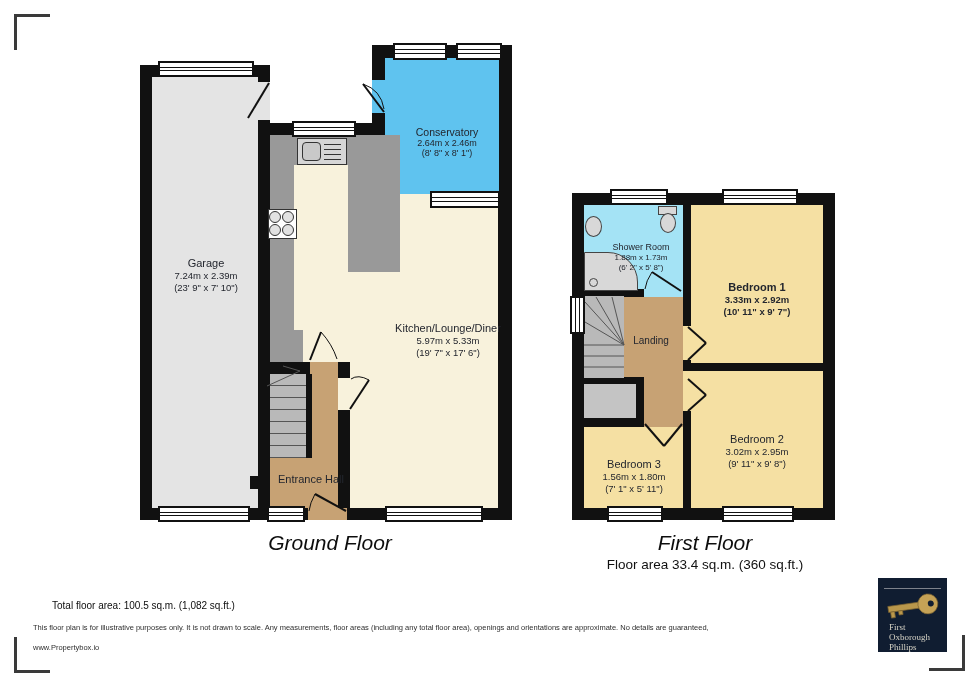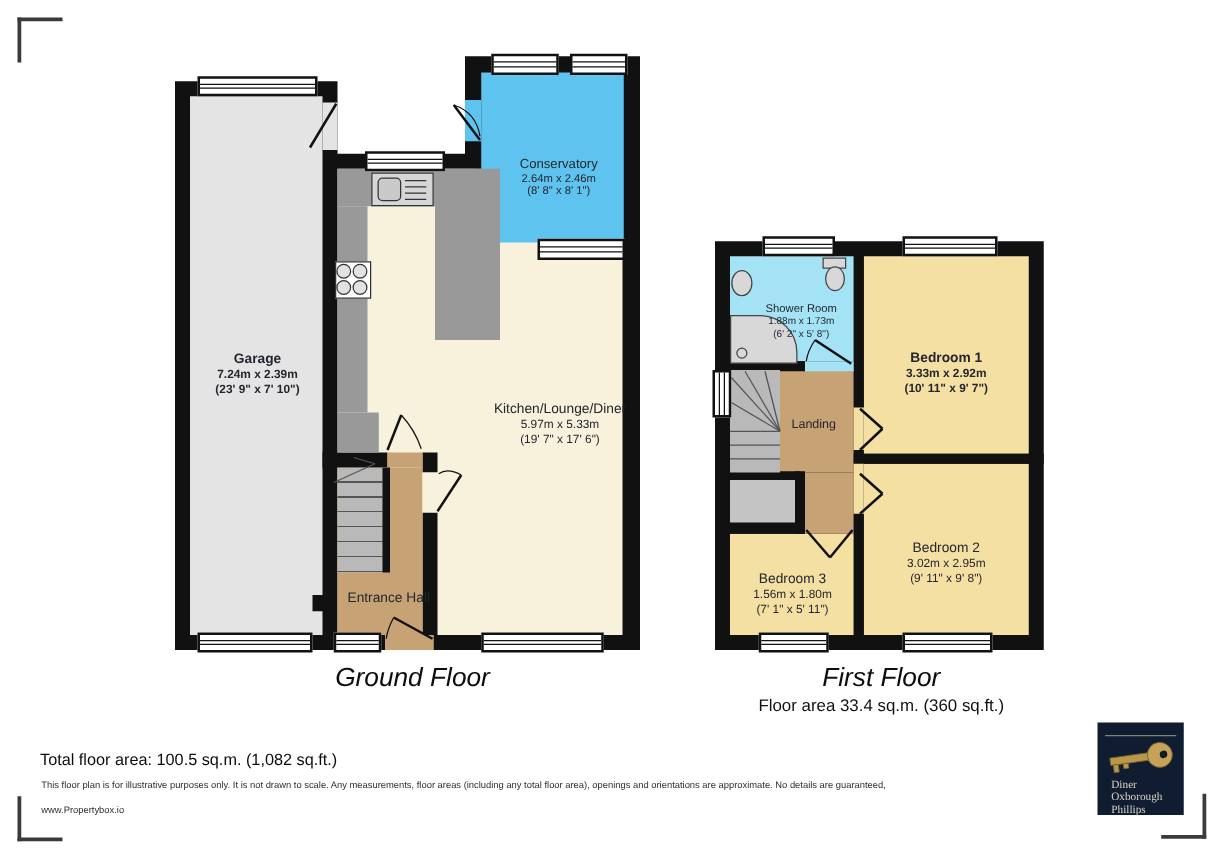--- a/index.html
+++ b/index.html
@@ -18,21 +18,21 @@
   
   .stairs{position:absolute;background:repeating-linear-gradient(180deg,#b9b9b9 0px,#b9b9b9 11px,#555 11px,#555 12px);}
   
   .room-label{position:absolute;transform:translate(-50%,-50%);text-align:center;color:#23262e;white-space:nowrap;}
   .rname{display:block;font-size:11px;line-height:13px;}
   .rdim{display:block;font-size:9.5px;line-height:12px;}
   .small .rname{font-size:9px;line-height:11px;}
   .small .rdim{font-size:8px;line-height:10px;}
   .floor-title{position:absolute;transform:translateX(-50%);font-size:21px;color:#0d0d0d;white-space:nowrap;font-style:italic;}
   .floor-area{position:absolute;transform:translateX(-50%);font-size:13.5px;color:#111;white-space:nowrap;}
-  .total{position:absolute;font-size:13px;color:#0d0d0d;white-space:nowrap;}
+  .total{position:absolute;font-size:10px;color:#0d0d0d;white-space:nowrap;margin-left:20px;}
   .disc{position:absolute;font-size:7.5px;line-height:10px;color:#2e2e2e;white-space:nowrap;}
   
   .brk{position:absolute;width:33px;height:33px;}
   .brk.tl{border-left:3px solid #3a3a3a;border-top:3px solid #3a3a3a;}
   .brk.bl{border-left:3px solid #3a3a3a;border-bottom:3px solid #3a3a3a;}
   .brk.br{border-right:3px solid #3a3a3a;border-bottom:3px solid #3a3a3a;}
   
   .sinkbox{position:absolute;background:#d6d6d6;border:1.5px solid #333;}
   .basin{position:absolute;background:#c9c9c9;border:1.5px solid #333;border-radius:4px;}
   .drain{position:absolute;height:1px;background:#333;}
@@ -98,21 +98,21 @@
 
     <div class="win" style="left:158px;top:61px;width:96px;height:16px;"></div>
     <div class="win" style="left:158px;top:506px;width:92px;height:16px;"></div>
     <div class="win" style="left:292px;top:121px;width:64px;height:16px;"></div>
     <div class="win" style="left:393px;top:43px;width:54px;height:17px;"></div>
     <div class="win" style="left:456px;top:43px;width:46px;height:17px;"></div>
     <div class="win" style="left:430px;top:191px;width:70px;height:17px;"></div>
     <div class="win" style="left:267px;top:506px;width:38px;height:16px;"></div>
     <div class="win" style="left:385px;top:506px;width:98px;height:16px;"></div>
 
-    <div class="room-label" style="left:206px;top:300px;font-weight:bold;">
+    <div class="room-label" style="left:206px;top:275px;">
       <span class="rname">Garage</span>
       <span class="rdim">7.24m x 2.39m</span>
       <span class="rdim">(23' 9" x 7' 10")</span>
     </div>
     <div class="room-label small" style="left:447px;top:142px;">
       <span class="rname" style="font-size:10.5px;">Conservatory</span>
       <span class="rdim" style="font-size:9px;">2.64m x 2.46m</span>
       <span class="rdim" style="font-size:9px;">(8' 8" x 8' 1")</span>
     </div>
     <div class="room-label" style="left:448px;top:340px;">
@@ -236,19 +236,19 @@
     <svg class="svgo" style="left:6px;top:14px;" width="58" height="28" viewBox="0 0 58 28">
       <g transform="rotate(-8 29 14)">
         <rect x="4" y="11" width="32" height="6" fill="#b9974b" stroke="#7a6230" stroke-width="0.7"></rect>
         <rect x="6" y="17" width="4" height="6" fill="#b9974b" stroke="#7a6230" stroke-width="0.7"></rect>
         <rect x="14" y="17" width="4" height="4" fill="#b9974b" stroke="#7a6230" stroke-width="0.7"></rect>
         <circle cx="44" cy="14" r="10" fill="#c5a256" stroke="#7a6230" stroke-width="0.7"></circle>
         <circle cx="47" cy="14" r="3" fill="#101d31"></circle>
       </g>
     </svg>
     <div class="logo-text">
-      <div>Diner</div>
+      <div>First</div>
       <div>Oxborough</div>
       <div>Phillips</div>
     </div>
   </div>
 
 </div>
 
 </body></html>

